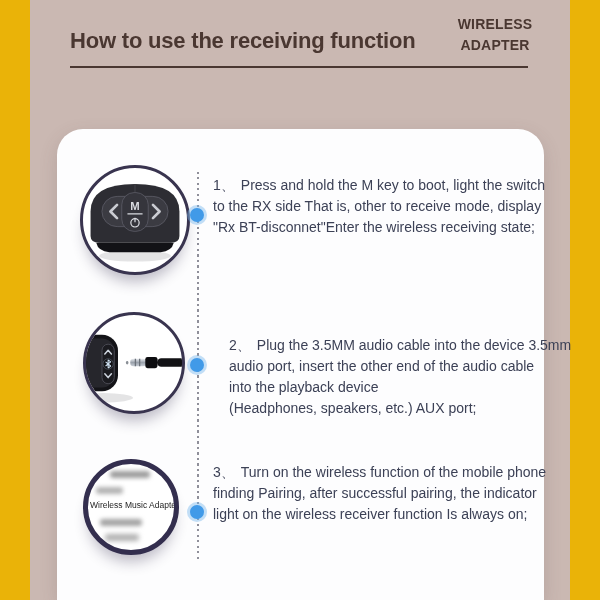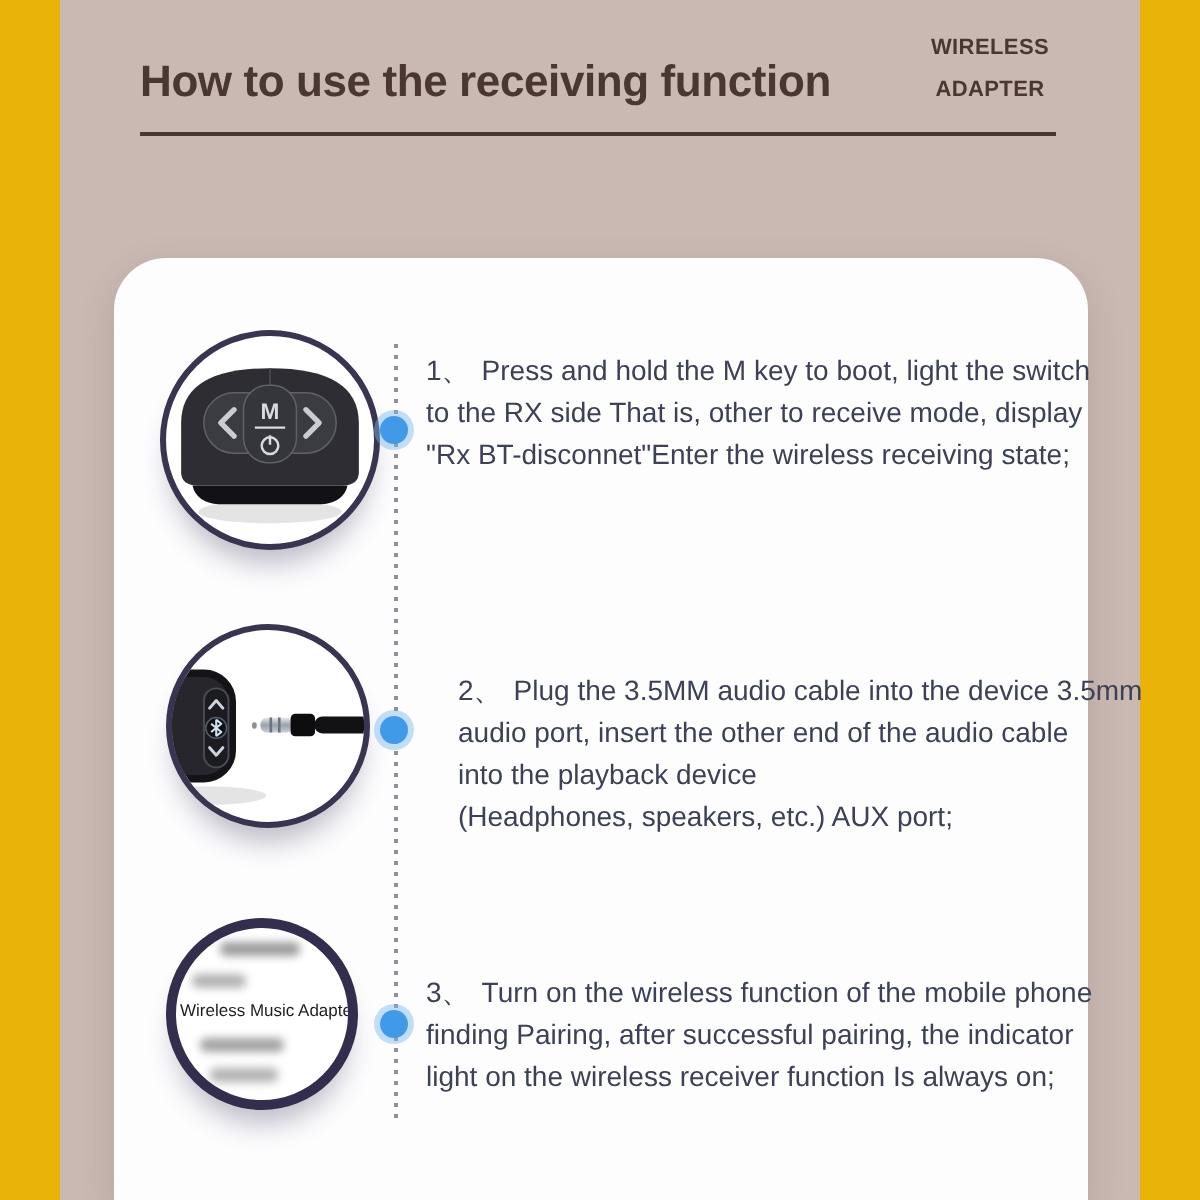--- a/index.html
+++ b/index.html
@@ -1,35 +1,35 @@
 <!DOCTYPE html>
 <html><head>
 <meta charset="utf-8">
 <style>
   html,body{margin:0;padding:0;}
   body{width:600px;height:600px;overflow:hidden;font-family:"Liberation Sans","DejaVu Sans",sans-serif;}
   .page{position:relative;width:600px;height:600px;background:#eab308;overflow:hidden;}
   .backdrop{position:absolute;left:30px;top:0;width:540px;height:600px;background:#cab8b2;}
   .page-title{position:absolute;left:70px;top:28px;font-size:22px;font-weight:bold;letter-spacing:-0.2px;color:#4a3731;white-space:nowrap;}
-  .brand{position:absolute;left:452px;top:14px;width:86px;text-align:center;font-size:11px;font-weight:bold;letter-spacing:.2px;line-height:21px;color:#4a3731;}
+  .brand{position:absolute;left:452px;top:14px;width:86px;text-align:center;font-size:14px;font-weight:bold;letter-spacing:.2px;line-height:21px;color:#4a3731;}
   .divider{position:absolute;left:70px;top:66px;width:458px;height:2px;background:#4a3731;}
   .card{position:absolute;left:57px;top:129px;width:487px;height:471px;background:#fdfdfe;border-radius:26px 26px 0 0;box-shadow:0 6px 18px rgba(90,70,70,.18);}
   .connector{position:absolute;left:197px;top:172px;width:2px;height:388px;
     background-image:repeating-linear-gradient(to bottom,#8f8f9a 0,#8f8f9a 2px,transparent 2px,transparent 5.5px);}
   .accent-dot{position:absolute;left:190px;width:14px;height:14px;border-radius:50%;background:#419ae8;
     box-shadow:0 0 0 3px rgba(121,185,238,.45);}
   .dot-1{top:208px;} .dot-2{top:358px;} .dot-3{top:505px;}
   .ill-circle{position:absolute;border-radius:50%;background:#ffffff;overflow:hidden;
     box-shadow:0 12px 14px -5px rgba(44,38,70,.30);}
   .circle-1{left:80px;top:165px;width:104px;height:104px;border:3px solid #39344f;}
   .circle-2{left:83px;top:312px;width:96px;height:96px;border:3px solid #39344f;}
   .circle-3{left:83px;top:459px;width:86px;height:86px;border:5px solid #332e4e;}
   .ill-circle svg{display:block;width:100%;height:100%;}
   .step-text{position:absolute;left:213px;font-size:14px;line-height:21px;color:#3c4156;}
-  .text-1{top:175px;} .text-2{top:335px;margin-left:16px;} .text-3{top:462px;margin-top:24px;}
+  .text-1{top:175px;} .text-2{top:335px;margin-left:16px;} .text-3{top:462px;}
   .line{white-space:nowrap;}
   .step-num{margin-right:6px;}
   
   .blur-bar{position:absolute;height:7px;border-radius:3px;background:#a9a9a9;filter:blur(2px);}
   .bar-a{top:7px;left:22px;width:40px;background:#9c9c9c;}
   .bar-b{top:23px;left:8px;width:27px;background:#b3b3b3;}
   .bar-c{top:55px;left:12px;width:42px;background:#a3a3a3;}
   .bar-d{top:70px;left:17px;width:34px;background:#b0b0b0;filter:blur(2.4px);}
   .phone-item{position:absolute;top:36px;left:2px;width:82px;font-size:8.5px;color:#1e1e1e;white-space:nowrap;text-align:center;}
 </style>

